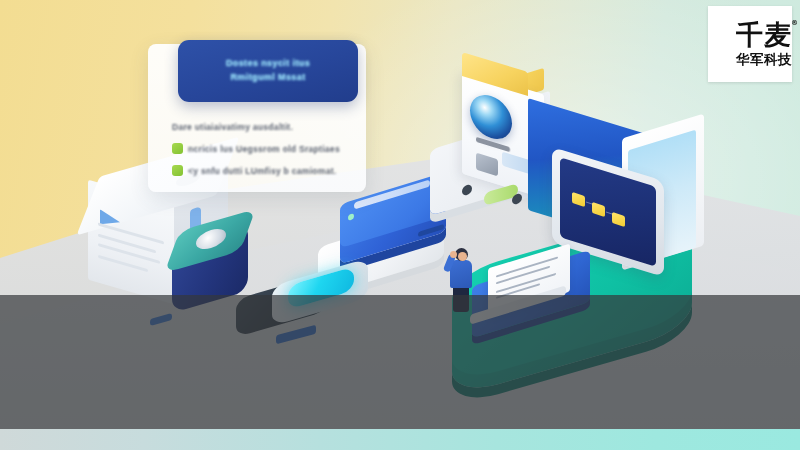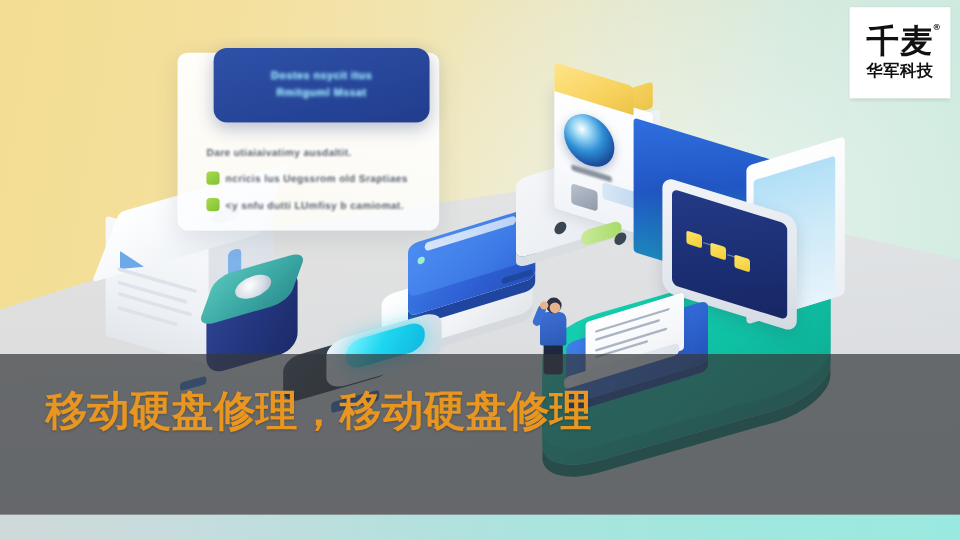--- a/index.html
+++ b/index.html
@@ -431,21 +431,21 @@
     left:453px; top:286px; width:16px; height:26px;
     background:#1e2740; border-radius:2px 2px 3px 3px;
   }
 
   
   .logo {
     position:absolute; right:8px; top:6px;
     width:84px; height:76px;
     background:#ffffff;
     display:flex; flex-direction:column;
-    align-items:center; justify-content:center;
+    align-items:flex-end; justify-content:center;
     box-shadow:0 1px 3px rgba(0,0,0,.12);
   }
   .logo-main {
     font-family:"DejaVu Sans", sans-serif;
     font-size:27px; font-weight:bold;
     color:#111111; line-height:1;
     letter-spacing:1px;
     position:relative;
   }
   .logo-reg {
@@ -581,17 +581,16 @@
   <div class="logo">
     <div class="logo-main">
       <span>千麦</span>
       <span class="logo-reg">®</span>
     </div>
     <div class="logo-sub">华军科技</div>
   </div>
 
   <div class="overlay"></div>
   <div class="title">
-    <div>移动硬盘修理，移动硬盘修理</div>
   </div>
 
   <div class="bottom-strip"></div>
 </div>
 
 </body></html>

